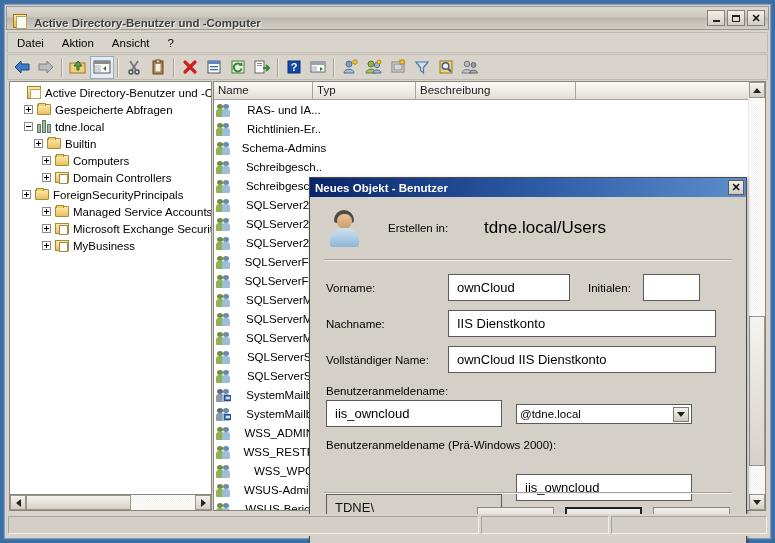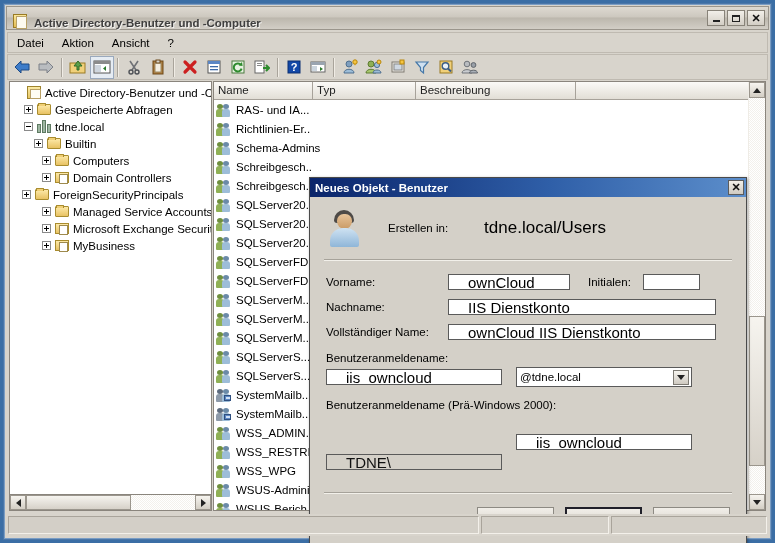--- a/index.html
+++ b/index.html
@@ -203,21 +203,21 @@
   .grp-ico .body { position:absolute; top:5px; left:0px; width:8px; height:8px; border-radius:3px 3px 1px 1px; }
   .g-green .head { background:#6f8f3e; } .g-green .body { background:#8fb055; }
   .g-blue .head { background:#6b8aa8; } .g-blue .body { background:#9dbdd8; }
   .g-dark .head { background:#5d6b7d; } .g-dark .body { background:#8d9aa9; }
   .mail-dot {
     position: absolute; left: 8px; top: 8px; width: 7px; height: 6px;
     background: #5b86c4; border: 1px solid #2f4f7f;
   }
   .mail-dot::after { content:""; position:absolute; left:1px; top:1px; width:4px;height:0;
     border-top:2px solid #cfe0f5; }
-  .c-name { width: 98px; overflow: hidden; font-size: 11.5px; padding-left: 2px; }
+  .c-name { width: 98px; overflow: hidden; font-size: 11.5px; padding-left: 2px; text-align: center; }
   .c-typ  { width: 102px; overflow: hidden; font-size: 11.5px; padding-left: 2px; }
   .c-desc { width: 300px; overflow: hidden; font-size: 11.5px; padding-left: 2px; }
 
   
   .vscroll {
     position: absolute; right: 0px; top: 0px; width: 17px; height: 428px;
     background: #efece6; display: flex; flex-direction: column; align-items: center;
   }
   .vbtn {
     width: 16px; height: 16px; background: linear-gradient(to bottom,#f6f4ef,#d3cec4);
@@ -284,22 +284,22 @@
   .dlg-head-val { font-size: 17px; margin-left: 36px; }
 
   .rule { height: 1px; background: #a6a29a; margin: 0 14px; box-shadow: 0 1px 0 #f2f0ea; }
 
   .form { padding: 14px 16px 0 16px; }
   .frow { display: flex; align-items: center; margin-bottom: 9px; }
   .flbl { font-size: 11.5px; width: 122px; flex: none; }
   .fsub { font-size: 11.5px; margin: 12px 0 3px 0; }
 
   input.tf, .tf {
-    font-family: "Liberation Sans", sans-serif; font-size: 15px;
-    height: 16px; padding: 1px 19px;
+    font-family: "Liberation Sans", sans-serif; font-size: 13px;
+    height: 27px; padding: 1px 8px;
     background: #fff; color: #000;
     border-top: 1px solid #848484; border-left: 1px solid #848484;
     border-right: 1px solid #d4d0c8; border-bottom: 1px solid #d4d0c8;
     outline: 1px solid #5a5a5a; outline-offset: -1px;
     box-sizing: border-box;
   }
   .tf.readonly { background: #d4d0c8; color: #111; margin-top: 40px; }
   .combo {
     position: relative; height: 20px; background: #fff;
     border-top: 1px solid #848484; border-left: 1px solid #848484;

